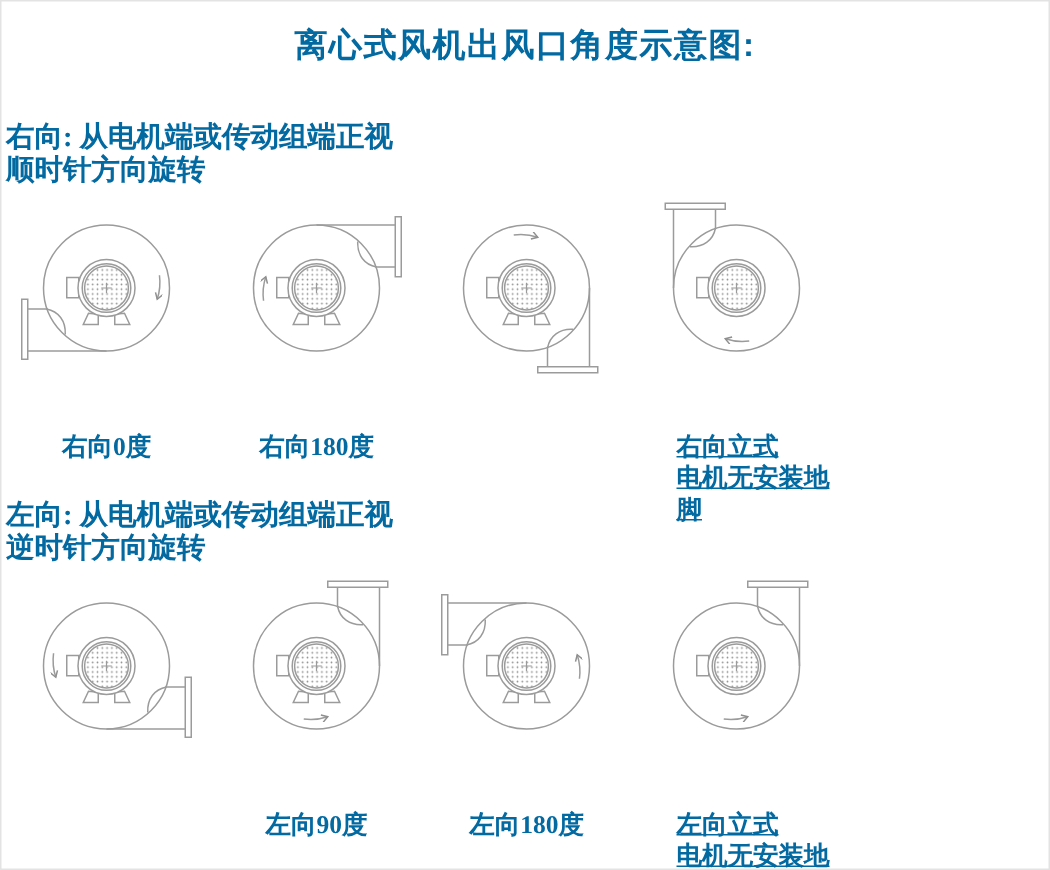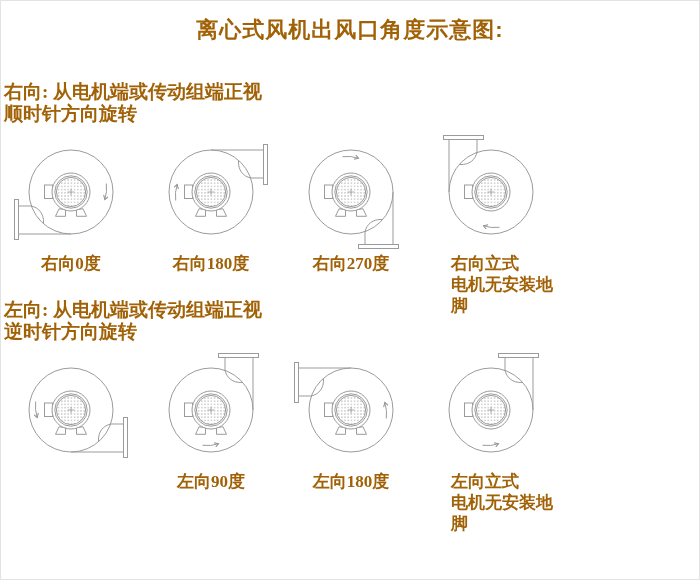--- a/index.html
+++ b/index.html
@@ -4,21 +4,21 @@
 <style>
   * { margin: 0; padding: 0; box-sizing: border-box; }
   body { background: #fff; }
   .page {
     position: relative;
     width: 700px;
     height: 580px;
     background: #fff;
     border: 1px solid #e3e3e3;
     font-family: "Liberation Sans", sans-serif;
-    color: #a16207;
+    color: #0369a1;
     overflow: hidden;
   }
   .title {
     margin-top: 14px;
     height: 30px;
     text-align: center;
     font-size: 22px;
     font-weight: bold;
     letter-spacing: 1px;
     font-family: "Liberation Sans", sans-serif;
@@ -35,33 +35,34 @@
   .fan-row {
     margin-top: 8px;
     display: flex;
     width: 700px;
   }
   .fan-cell {
     width: 140px;
     display: flex;
     flex-direction: column;
     align-items: center;
+    gap: 34px;
   }
   .fan-cell svg.fan { display: block; width: 124px; height: 118px; }
   .fan-caption {
     margin-top: 2px;
     width: 100%;
     height: 46px;
     text-align: center;
     font-size: 17px;
     font-weight: bold;
     line-height: 21px;
     font-family: "Liberation Serif", serif;
   }
-  .fan-caption.two-line { text-align: left; padding-left: 30px; }
+  .fan-caption.two-line { text-align: left; padding-left: 30px; text-decoration: underline; }
 </style>
 </head>
 <body>
 
 <svg width="0" height="0" style="position:absolute" aria-hidden="true">
   <defs>
     <pattern id="grille-dots" width="3.2" height="3.2" patternUnits="userSpaceOnUse">
       <circle cx="1.6" cy="1.6" r="0.6" fill="#8f8f8f"></circle>
     </pattern>
     <marker id="arrow-head" markerWidth="8" markerHeight="8" refX="4.5" refY="2.5" orient="auto" markerUnits="userSpaceOnUse">
@@ -128,23 +129,20 @@
     </figure>
 
     <figure class="fan-cell">
       <svg class="fan" viewBox="0 -7 124 118">
         <g transform="rotate(270 62 52)">
             <use href="#fan-scroll"></use>
           </g>
         <use href="#motor-feet"></use>
           <use href="#fan-motor"></use>
       </svg>
-      <figcaption class="fan-caption">
-        <div>右向270度</div>
-      </figcaption>
     </figure>
 
     <figure class="fan-cell">
       <svg class="fan" viewBox="0 -7 124 118">
         <g transform="rotate(90 62 52)">
             <use href="#fan-scroll"></use>
           </g>
         <use href="#fan-motor"></use>
       </svg>
       <figcaption class="fan-caption two-line">

